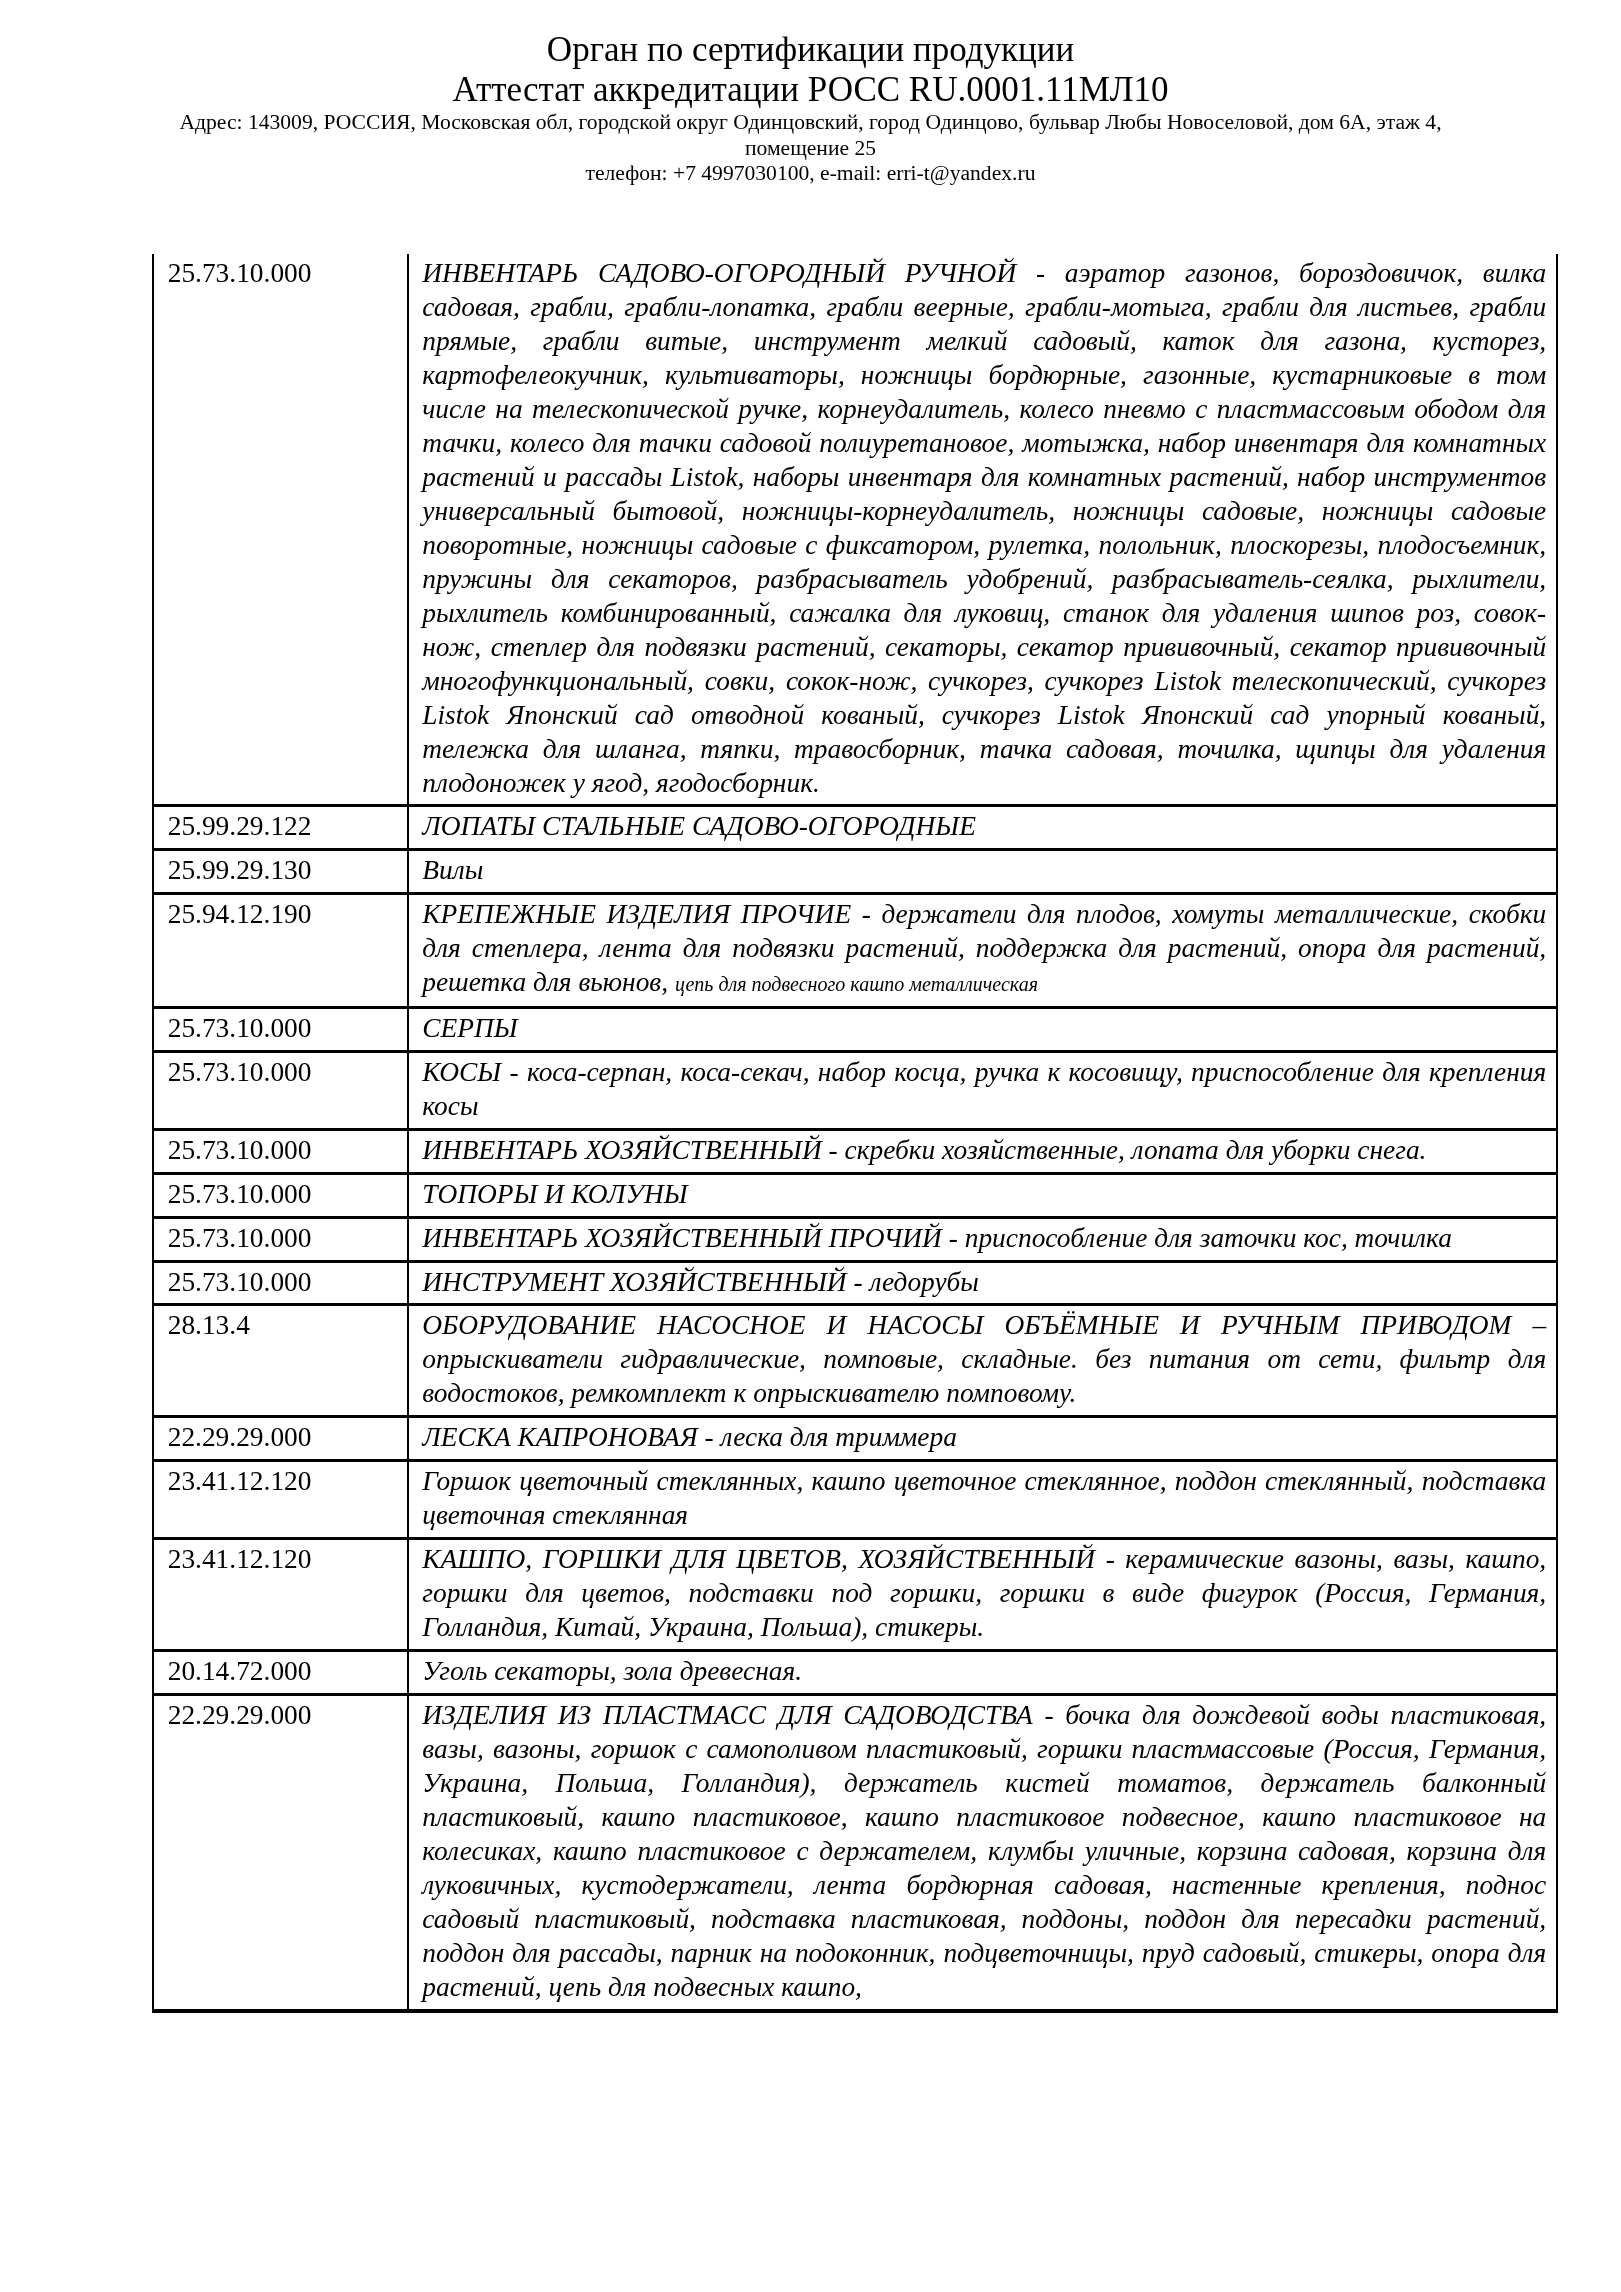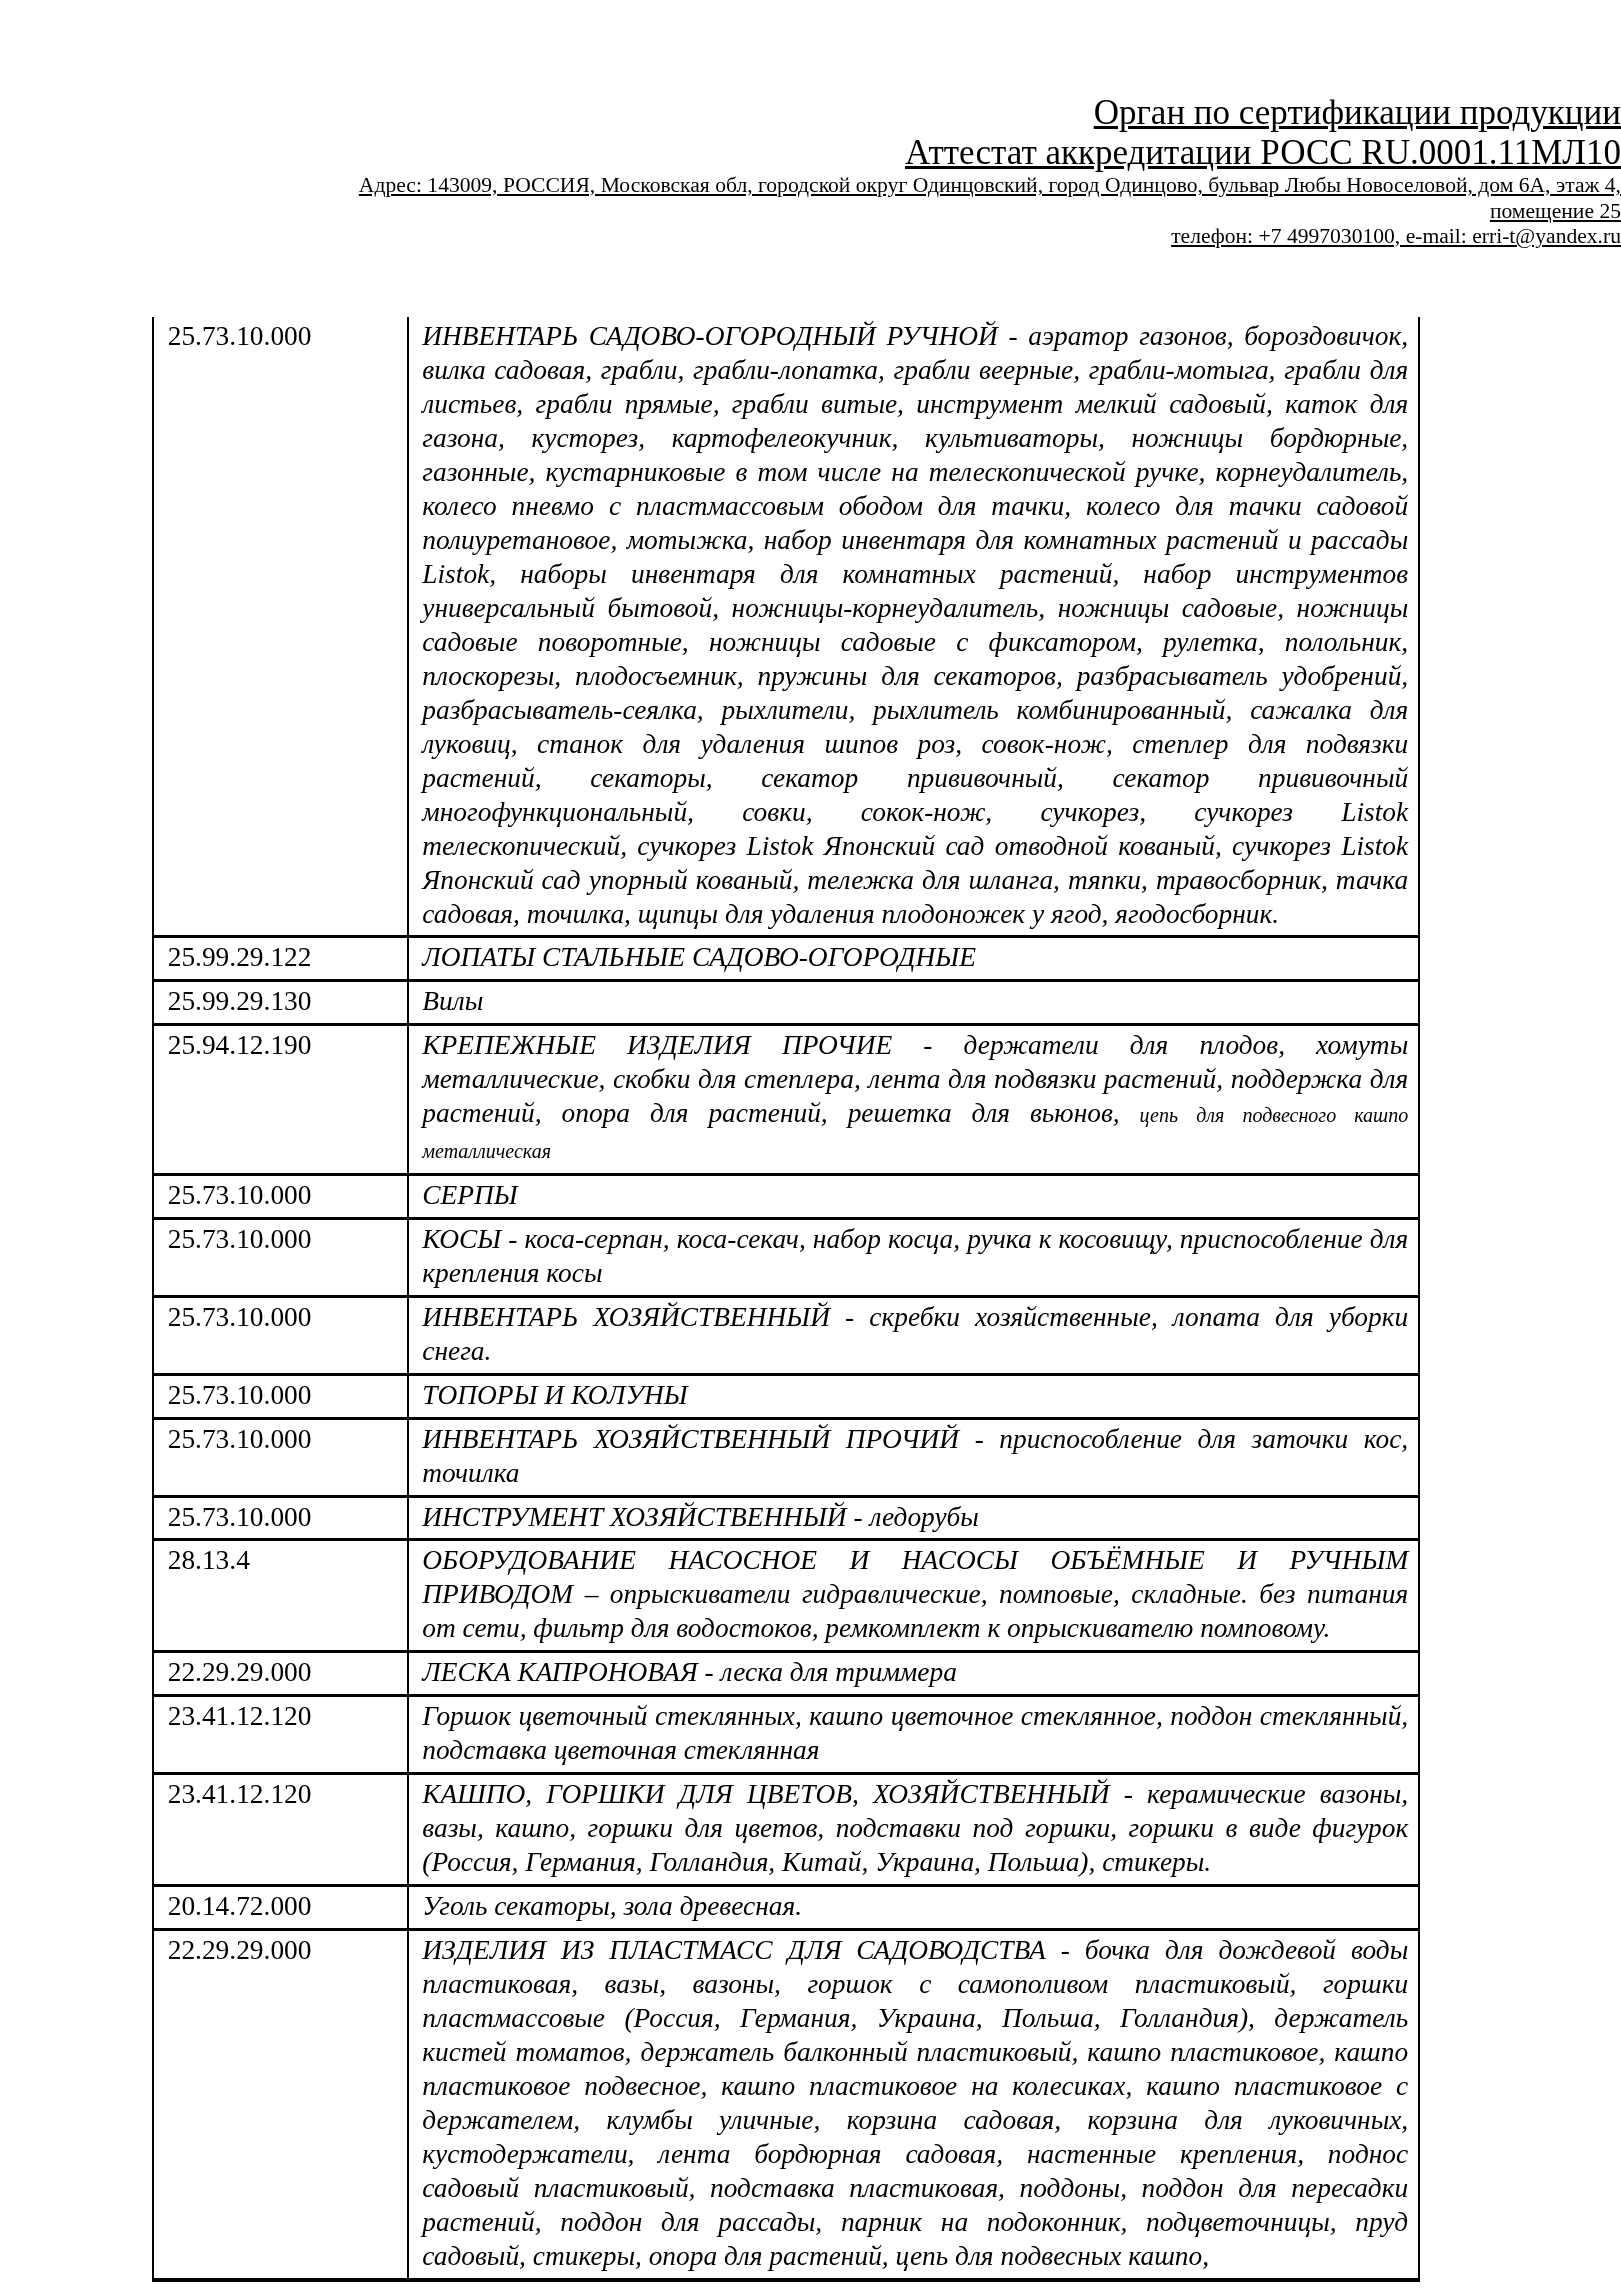--- a/index.html
+++ b/index.html
@@ -13,38 +13,37 @@
     width: 1621px;
     height: 2293px;
     margin: 0 auto;
     background: #ffffff;
     color: #000000;
     font-family: "Liberation Serif", "DejaVu Serif", serif;
     overflow: hidden;
   }
   
   .doc-header {
-    padding-top: 93px;
-    text-align: right;
-    text-decoration: underline;
+    padding-top: 30px;
+    text-align: center;
   }
   .doc-title {
     font-size: 35px;
     line-height: 40px;
     white-space: nowrap;
   }
   .doc-sub {
     font-size: 21.6px;
     line-height: 25.5px;
     white-space: nowrap;
   }
   
   .doc-table {
     margin: 67px 16px 0 152px;
-    width: 1268px;
+    width: 1406px;
     border-collapse: collapse;
     table-layout: fixed;
     border-left: 2.9px solid #000;
     border-right: 2.9px solid #000;
     border-bottom: 4.9px solid #000;
   }
   .doc-table td {
     border-top: 3.9px solid #000;
     vertical-align: top;
     font-size: 27.4px;

